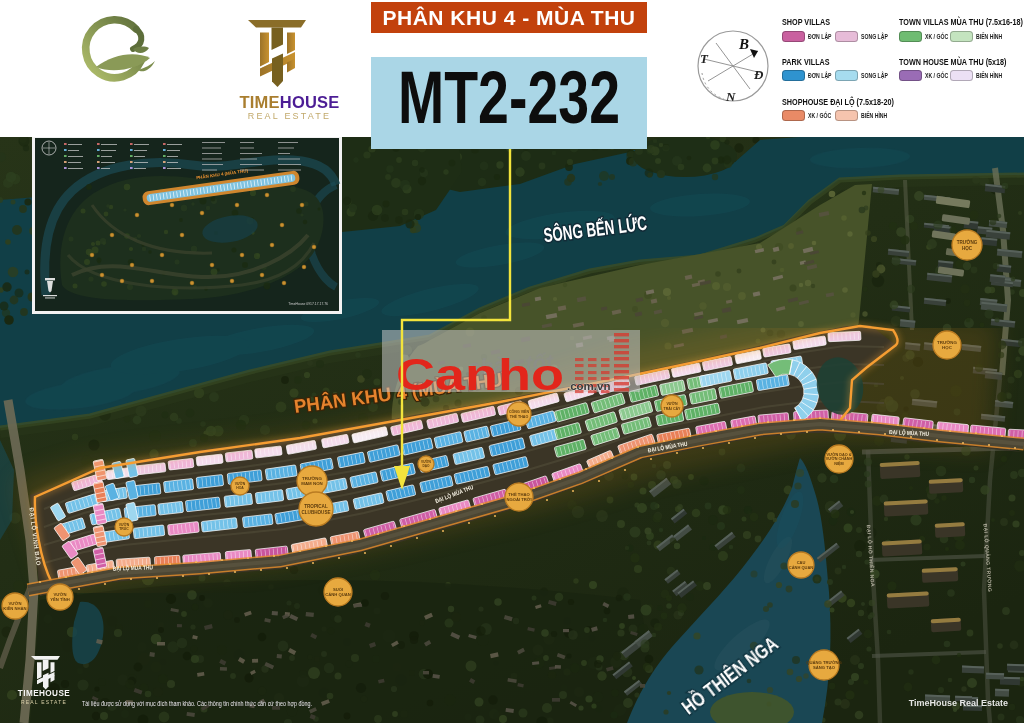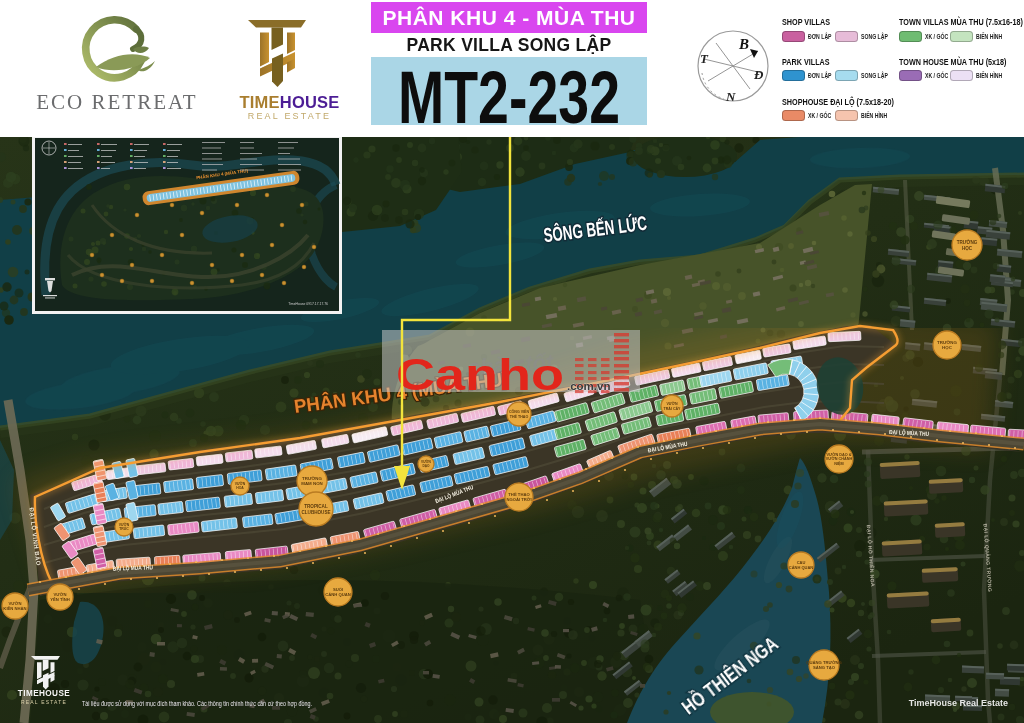--- a/index.html
+++ b/index.html
@@ -1,21 +1,21 @@
 <!DOCTYPE html>
 <html><head><meta charset="utf-8">
 <style>
 html,body{margin:0;padding:0;}
 body{width:1024px;height:723px;overflow:hidden;font-family:"Liberation Sans",sans-serif;background:#fff;}
 #stage{position:relative;width:1024px;height:723px;}
 #mapsvg{position:absolute;left:0;top:0;}
 .hdr{position:absolute;left:0;top:0;width:1024px;height:137px;background:#ffffff;}
-.banner-or{position:absolute;left:371px;top:2px;width:276px;height:31px;background:#d946ef;color:#fff;font-weight:bold;font-size:21px;text-align:center;line-height:31px;letter-spacing:0.5px;}
+.banner-or{position:absolute;left:371px;top:2px;width:276px;height:31px;background:#c2410c;color:#fff;font-weight:bold;font-size:21px;text-align:center;line-height:31px;letter-spacing:0.5px;}
 .banner-wh{position:absolute;left:371px;top:33px;width:276px;height:24px;background:#ffffff;color:#161616;font-weight:bold;font-size:17.5px;text-align:center;line-height:25px;letter-spacing:0.3px;}
-.banner-bl{position:absolute;left:371px;top:57px;width:276px;height:68px;background:#aad6e6;color:#0d0d0d;text-align:center;white-space:nowrap;}
+.banner-bl{position:absolute;left:371px;top:57px;width:276px;height:92px;background:#aad6e6;color:#0d0d0d;text-align:center;white-space:nowrap;}
 .ecotext{position:absolute;left:22px;top:90px;width:190px;text-align:center;font-family:"Liberation Serif",serif;font-size:21px;color:#6b6c6e;letter-spacing:2px;}
 .thname{position:absolute;left:232px;top:93px;width:115px;text-align:center;font-weight:bold;font-size:16.5px;color:#a97e2f;letter-spacing:0.2px;}
 .thname b{color:#4c1d95;}
 .threal{position:absolute;left:232px;top:111px;width:115px;text-align:center;font-size:9px;color:#c2a96b;letter-spacing:2.2px;}
 .leg-h{position:absolute;font-weight:bold;font-size:9.5px;color:#101010;white-space:nowrap;transform:scaleX(0.76);transform-origin:0 0;}
 .leg-l{position:absolute;font-weight:bold;font-size:6.6px;color:#1a1a1a;white-space:nowrap;transform:scaleX(0.78);transform-origin:0 0;}
 .leg-b{position:absolute;width:23px;height:11px;border-radius:3.5px;border:1px solid rgba(0,0,0,0.25);box-sizing:border-box;}
 </style></head>
 <body>
 <div id="stage">
@@ -2448,21 +2448,20 @@
           <stop offset="1" stop-color="#5d6e3a"></stop>
         </linearGradient>
       </defs>
 <path d="M 61,19 A 29 29 0 1 0 66,51" fill="none" stroke="url(#eg)" stroke-width="7.6" stroke-linecap="round"></path>
 <path d="M 61,19 C 69,25 68,35 58,39" fill="none" stroke="#5d6e3a" stroke-width="6" stroke-linecap="round"></path>
 <path d="M 21,57 C 38,44 60,41 75,48 C 63,59 38,64 21,57 Z" fill="#8a9a57"></path>
 <path d="M 58,39 C 64,36 70,36 74,38 C 70,44 62,45 58,39 Z" fill="#6d7e45"></path>
 <path d="M 63,60 C 70,58 76,55 80,51 C 75,61 67,63 63,60 Z" fill="#7d8e4e"></path>
 </svg>
 
-<div class="ecotext">ECO&nbsp;RETREAT</div>
 
 <svg style="position:absolute;left:238px;top:8px" width="72" height="87" viewBox="0 0 72 87">
 <defs>
         <linearGradient id="tg" x1="0" y1="0" x2="1" y2="0">
           <stop offset="0" stop-color="#9c7328"></stop>
           <stop offset="1" stop-color="#c8922f"></stop>
         </linearGradient>
       </defs>
 <path d="M10,12 L68,12 L63,19.5 L18,19.5 Z" fill="#8a6d28"></path>
 <path d="M33.5,19.5 L45,19.5 L45,36.5 L33.5,42 Z" fill="#77601f"></path>
@@ -2472,21 +2471,20 @@
 <path d="M22,60.5 L57,44 L57,52 L22,68.5 Z" fill="url(#tg)"></path>
 <path d="M49,54.5 L57,50.5 L57,60 L49,64.5 Z" fill="url(#tg)"></path>
 <path d="M34,50.5 L45,45.5 L45,73 L39.5,79 L34,73.5 Z" fill="#77601f"></path>
 </svg>
 
 <div class="thname">TIME<b>HOUSE</b></div>
 <div class="threal">REAL ESTATE</div>
 
 <div class="banner-or">PHÂN KHU 4 - MÙA THU</div>
 
-<div class="banner-wh">PARK VILLA SONG LẬP</div>
 
 <div class="banner-bl"><svg width="276" height="80">
         <text x="138" y="66" text-anchor="middle" font-size="75" font-weight="bold" fill="#0d0d0d" font-family="Liberation Sans,sans-serif" textLength="222" lengthAdjust="spacingAndGlyphs">MT2-232</text>
       </svg></div>
 
 <svg style="position:absolute;left:694px;top:27px" width="78" height="80" viewBox="0 0 78 80">
 <circle cx="39" cy="39" r="35" fill="none" stroke="#9a9a9a" stroke-width="1.2"></circle>
 <g stroke="#8a8a8a" stroke-width="0.9">
 <line x1="14" y1="54" x2="64" y2="24"></line>
 <line x1="22" y1="16" x2="56" y2="62"></line>

